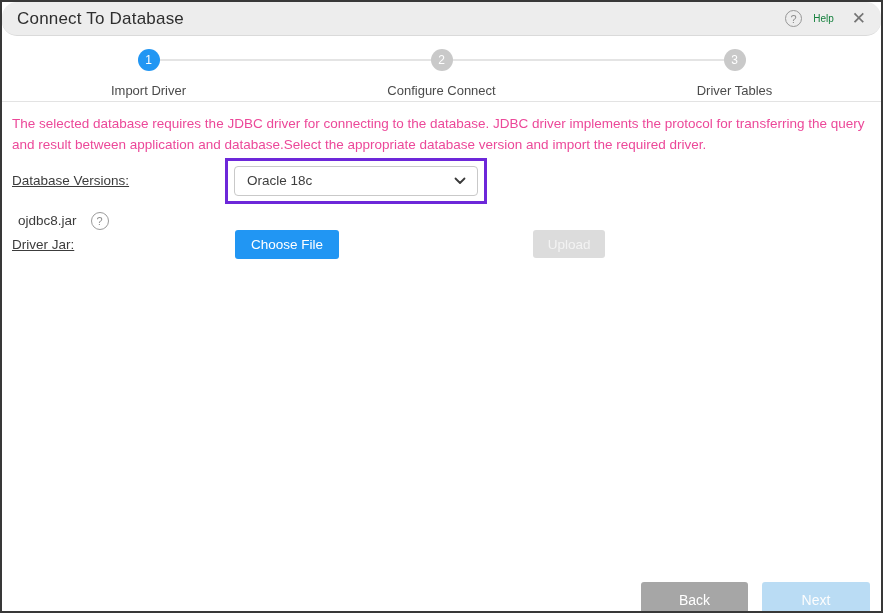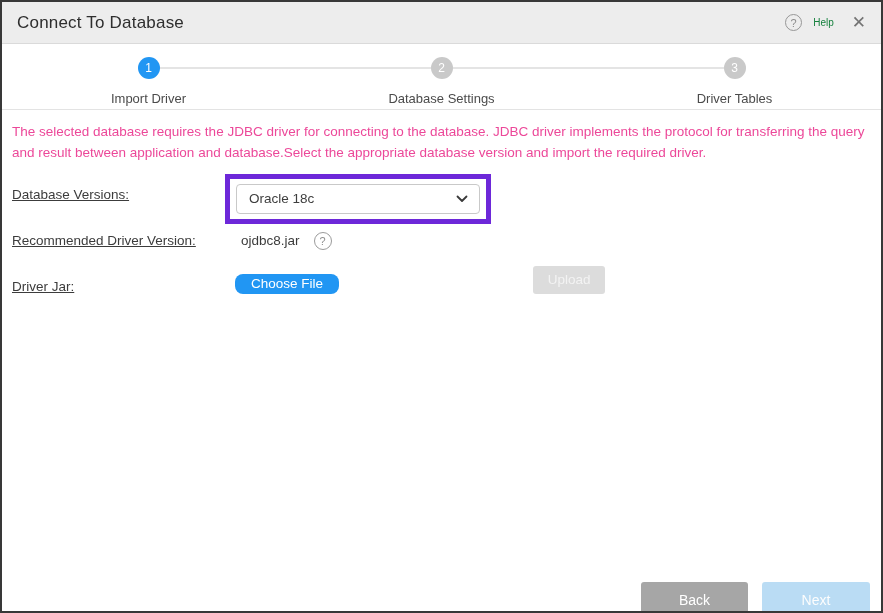--- a/index.html
+++ b/index.html
@@ -3,22 +3,22 @@
 <meta charset="utf-8">
 <style>
   * { margin:0; padding:0; box-sizing:border-box; }
   body { background:#fff; font-family:"Liberation Sans", sans-serif; }
   .window {
     width:883px; height:613px; border:2px solid #383838; background:#fff;
     position:relative; overflow:hidden;
   }
   
   .titlebar {
-    height:42px; background:#ededed; border-bottom:1px solid #dadada;
-    display:flex; align-items:center; padding:1px 15px;
+    height:34px; background:#ededed; border-bottom:1px solid #dadada;
+    display:flex; align-items:center; padding:1px 15px;border-radius:15px;
   }
   .title { font-size:17px; color:#2e2e2e; letter-spacing:0.2px; }
   .titlebar-right { margin-left:auto; display:flex; align-items:center; }
   .help-icon {
     width:17px; height:17px; border:1.5px solid #979797; border-radius:50%;
     display:flex; align-items:center; justify-content:center;
     font-size:11px; color:#8c8c8c; cursor:pointer;
   }
   .help-label { font-size:10px; color:#15803d; margin-left:11px; cursor:pointer; }
   .close-icon { font-size:17px; color:#747474; margin-left:18px; cursor:pointer; line-height:1; }
@@ -32,39 +32,39 @@
     font-size:12px; display:flex; align-items:center; justify-content:center;
   }
   .step.active .step-circle { background:#2196f3; }
   .step-label { margin-top:12px; font-size:13px; color:#4b4b4b; }
   
   .content { padding:12px 10px 0 10px; }
   .description { font-size:13.5px; color:#ec4899; line-height:1.55; max-width:864px; }
   .form-row { display:flex; align-items:center; }
   .row-versions { margin-top:2px; }
   .row-recommended { margin-top:8px; }
-  .row-driverjar { margin-top:16px;align-items:flex-end; }
+  .row-driverjar { margin-top:0; }
   .field-label { width:223px; flex-shrink:0; font-size:13.5px; color:#3c3c3c;text-decoration:underline; }
   .row-versions .field-label { width:213px; }
-  .highlight-box { border:5px solid #6d28d9; padding:5px 6px; background:transparent;margin-top:8px; }
+  .highlight-box { border:3px solid #6d28d9; padding:5px 6px; background:transparent; }
   .select-box {
     width:244px; height:30px; border:1px solid #c9c9c9; border-radius:4px; background:#fff;
     display:flex; align-items:center; justify-content:space-between;
     padding:0 11px 0 12px; font-size:13.5px; color:#3e3e3e; cursor:pointer;
   }
   .driver-value { font-size:13.5px; color:#3c3c3c;margin-left:6px; }
   .q-icon {
     width:18px; height:18px; border:1.5px solid #9b9b9b; border-radius:50%;
     display:flex; align-items:center; justify-content:center;
     font-size:11px; color:#8e8e8e; margin-left:14px; cursor:pointer;
   }
   button { font-family:"Liberation Sans", sans-serif; cursor:pointer; }
   .btn-choose {
-    background:#2196f3; color:#fff; border:none; border-radius:8px;
-    height:20px; padding:0 16px; font-size:13.5px;
+    background:#2196f3; color:#fff; border:none; border-radius:3px;
+    height:29px; padding:0 16px; font-size:13.5px;
   }
   .btn-upload {
     background:#dcdcdc; color:#f3f3f3; border:none; border-radius:3px;
     height:28px; width:72px; font-size:13.5px; margin-left:194px; cursor:default;
   }
   
   .btn-back {
     position:absolute; top:580px; right:133px; width:107px; height:36px;
     background:#a6a6a6; color:#fff; border:none; border-radius:3px; font-size:14px;
   }
@@ -89,21 +89,21 @@
 
   <div class="stepper">
     <div class="connector"></div>
     <div class="steps">
       <div class="step active">
         <div class="step-circle">1</div>
         <div class="step-label">Import Driver</div>
       </div>
       <div class="step">
         <div class="step-circle">2</div>
-        <div class="step-label">Database Settings</div>
+        <div class="step-label">Configure Connect</div>
       </div>
       <div class="step">
         <div class="step-circle">3</div>
         <div class="step-label">Driver Tables</div>
       </div>
     </div>
   </div>
 
   <div class="content">
     <p class="description">The selected database requires the JDBC driver for connecting to the database. JDBC driver implements the protocol for transferring the query and result between application and database.Select the appropriate database version and import the required driver.</p>
@@ -116,21 +116,20 @@
           <span style="display:flex;">
             <svg width="12" height="8" viewBox="0 0 12 8">
                 <polyline points="1.5,1.5 6,6 10.5,1.5" fill="none" stroke="#3a3a3a" stroke-width="1.8" stroke-linecap="round" stroke-linejoin="round"></polyline>
               </svg>
           </span>
         </div>
       </div>
     </div>
 
     <div class="form-row row-recommended">
-      <div class="field-label">Recommended Driver Version:</div>
       <div class="driver-value">ojdbc8.jar</div>
       <div class="q-icon">?</div>
     </div>
 
     <div class="form-row row-driverjar">
       <div class="field-label">Driver Jar:</div>
       <button class="btn-choose">Choose File</button>
       <button class="btn-upload">Upload</button>
     </div>
   </div>

